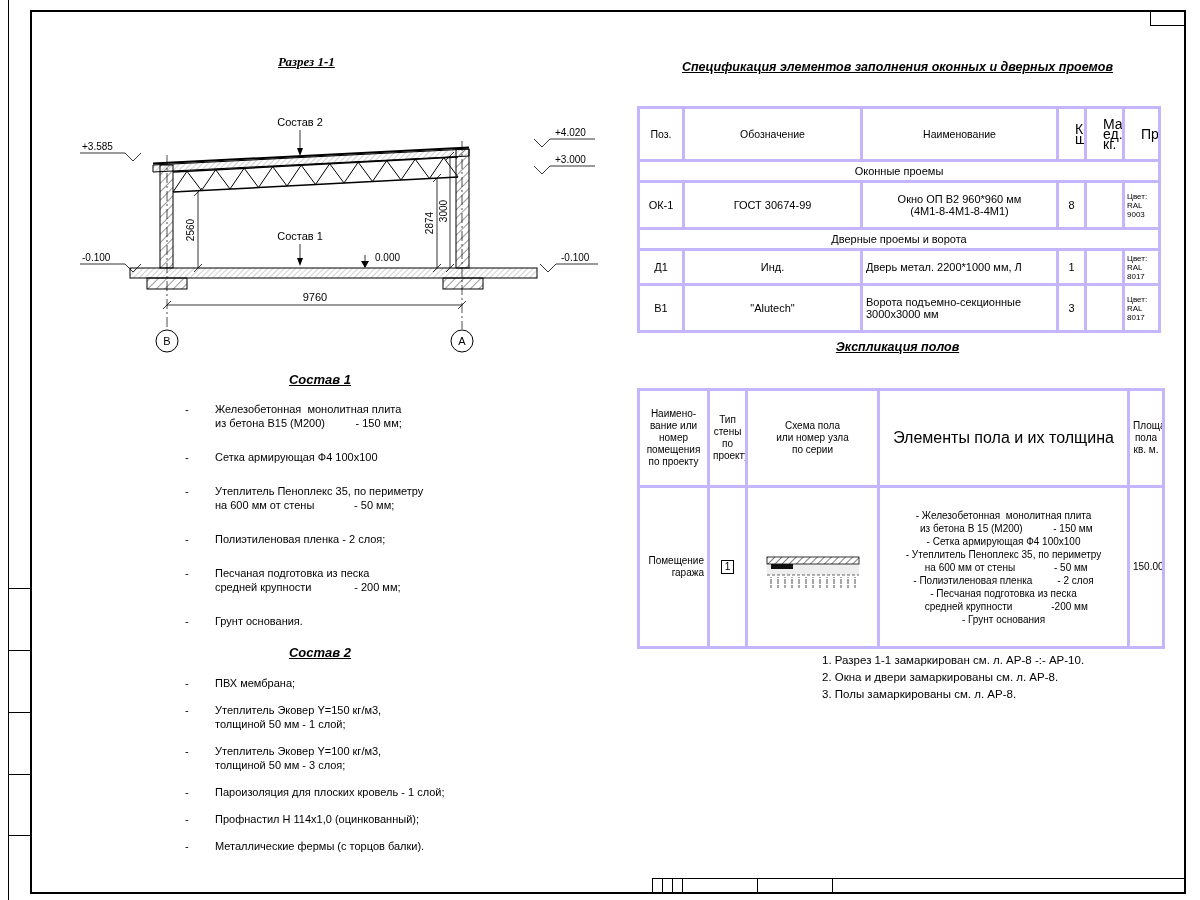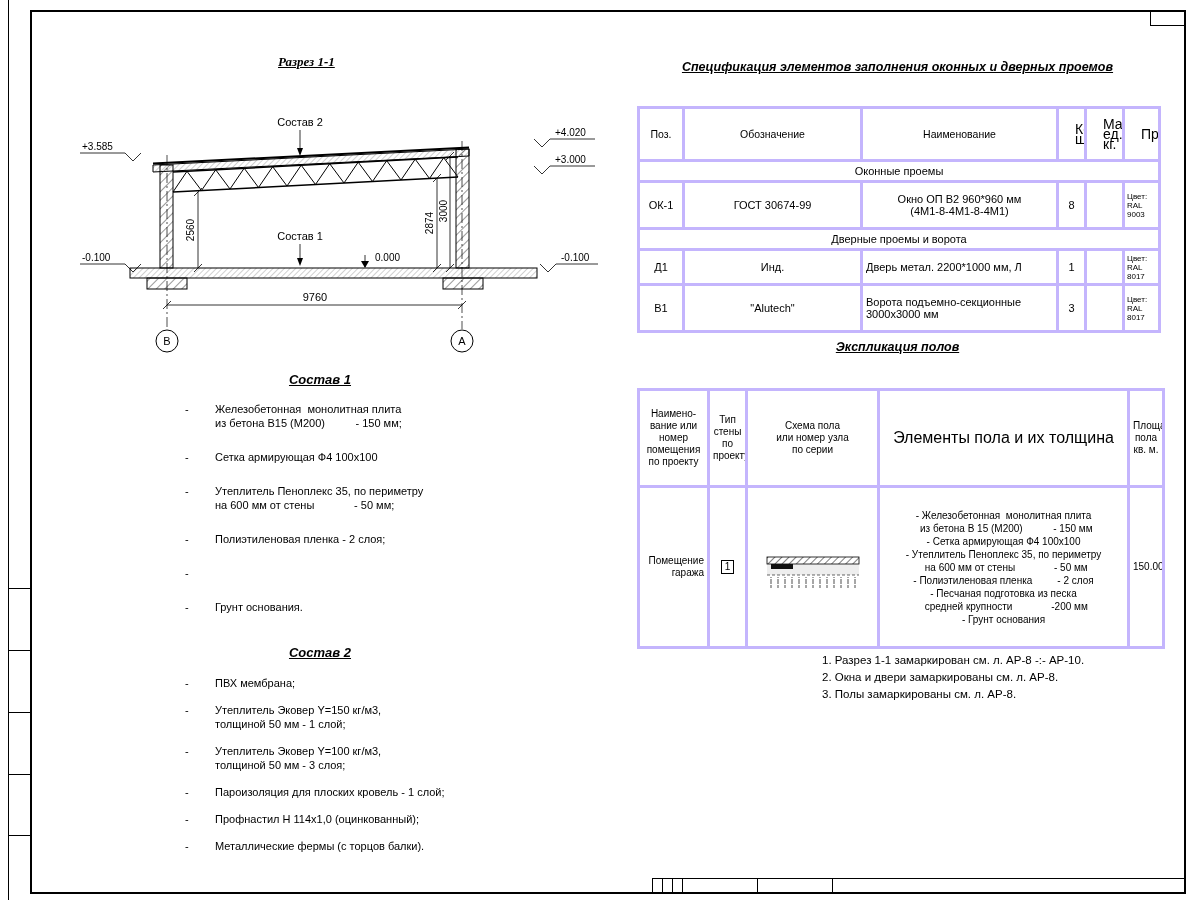--- a/index.html
+++ b/index.html
@@ -177,20 +177,22 @@
         <span class="list-dash">-</span>
         <span class="list-text">Утеплитель Пеноплекс 35, по периметру
 на 600 мм от стены             - 50 мм;</span>
       </div>
     <div class="list-item">
         <span class="list-dash">-</span>
         <span class="list-text">Полиэтиленовая пленка - 2 слоя;</span>
       </div>
     <div class="list-item">
         <span class="list-dash">-</span>
+        <span class="list-text">Песчаная подготовка из песка
+средней крупности              - 200 мм;</span>
       </div>
     <div class="list-item">
         <span class="list-dash">-</span>
         <span class="list-text">Грунт основания.</span>
       </div>
   </div>
 
   <div class="abs list-title" style="left:185px;top:645px">Состав 2</div>
   <div class="abs list list2" style="left:185px;top:676px">
     <div class="list-item">

